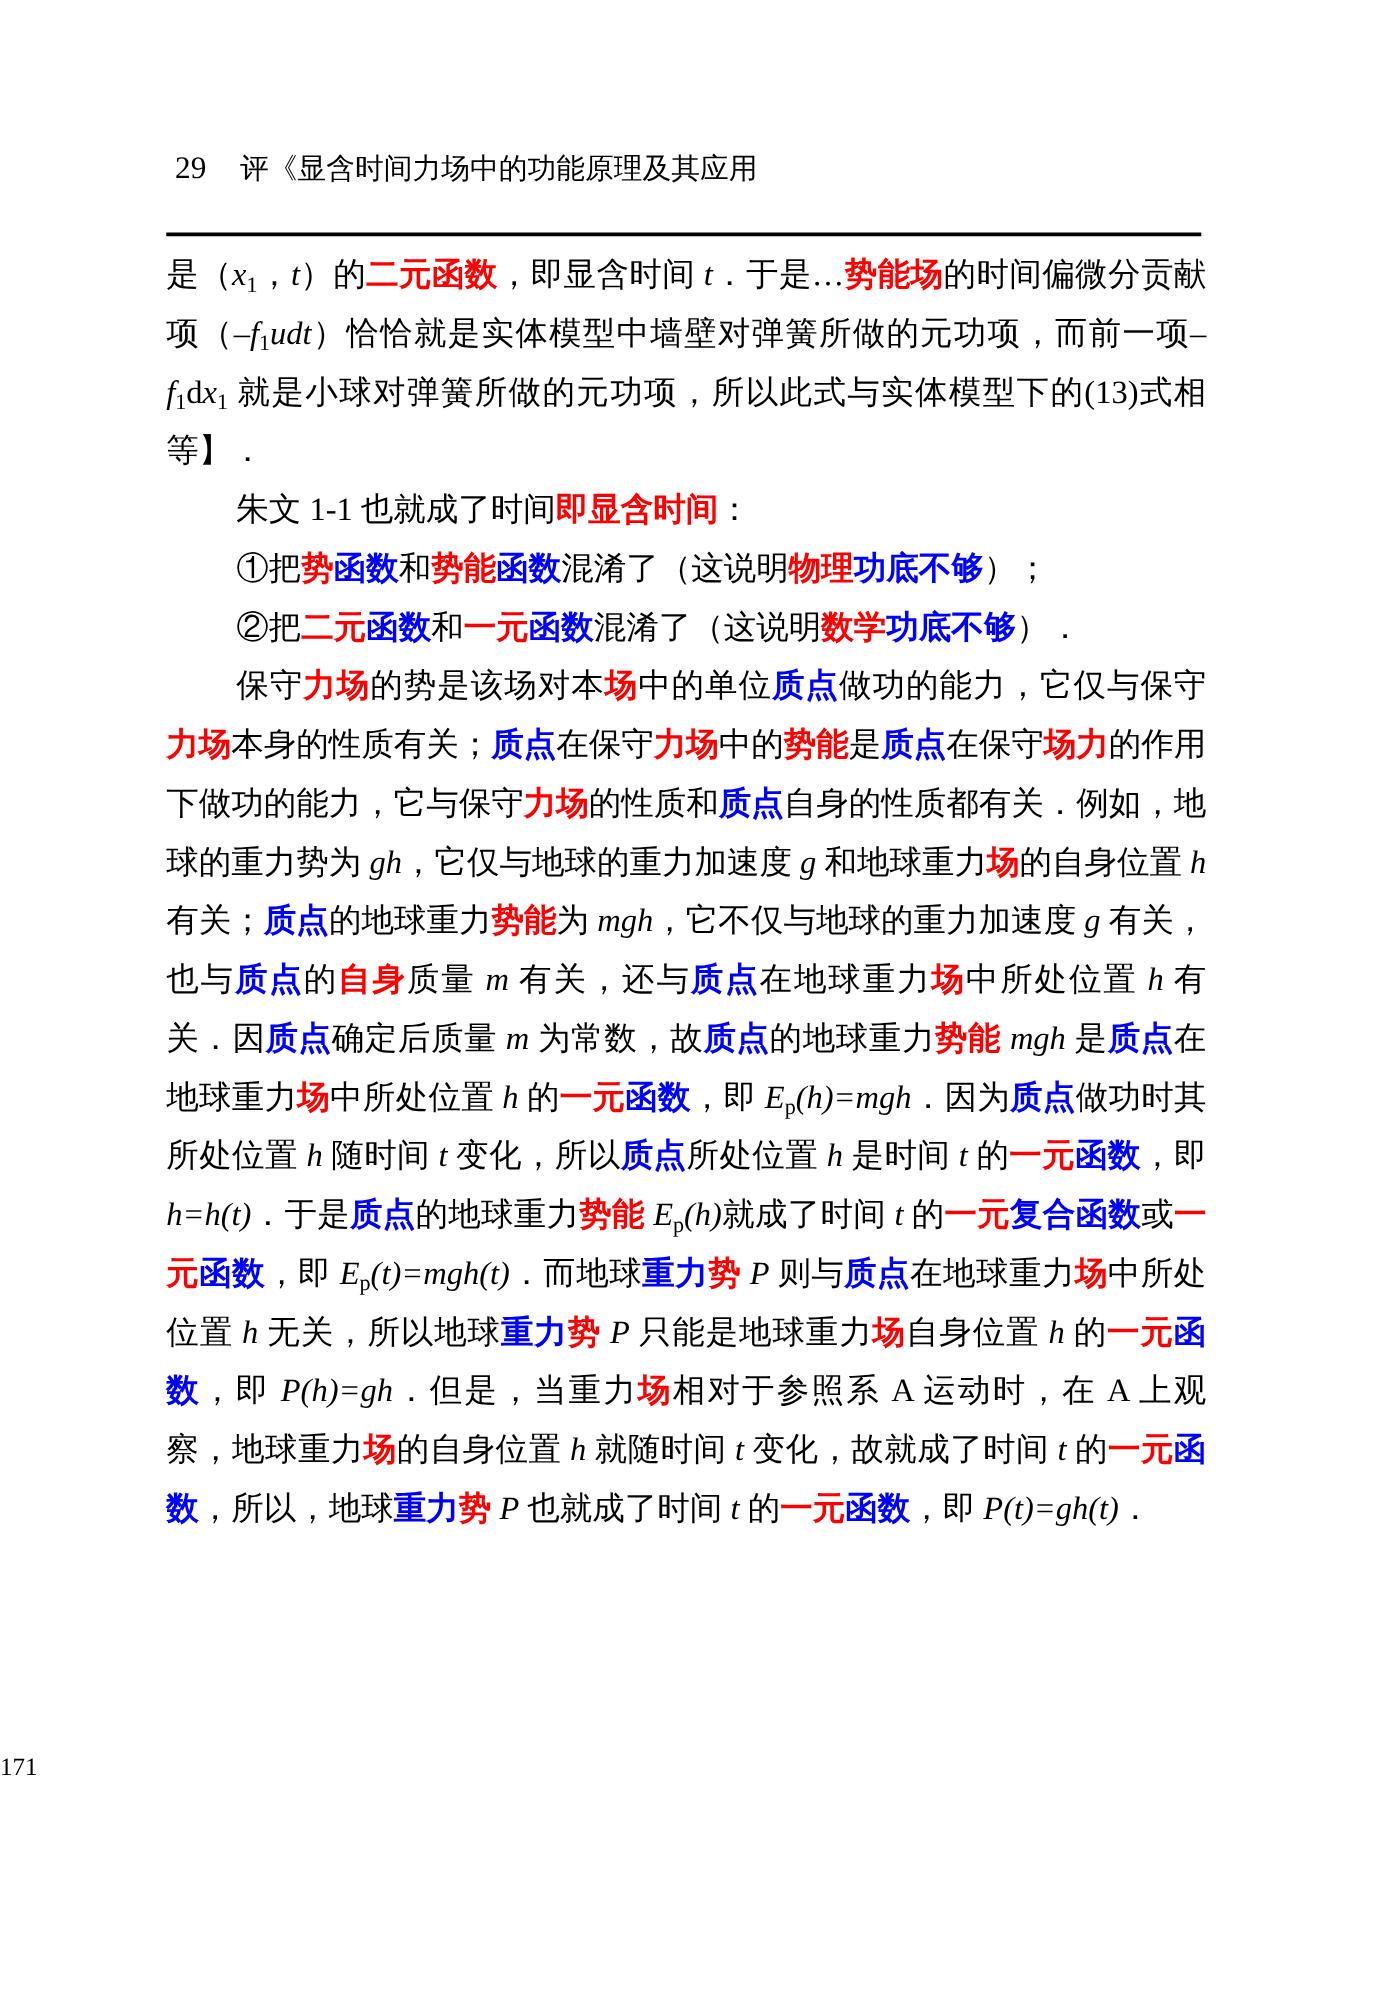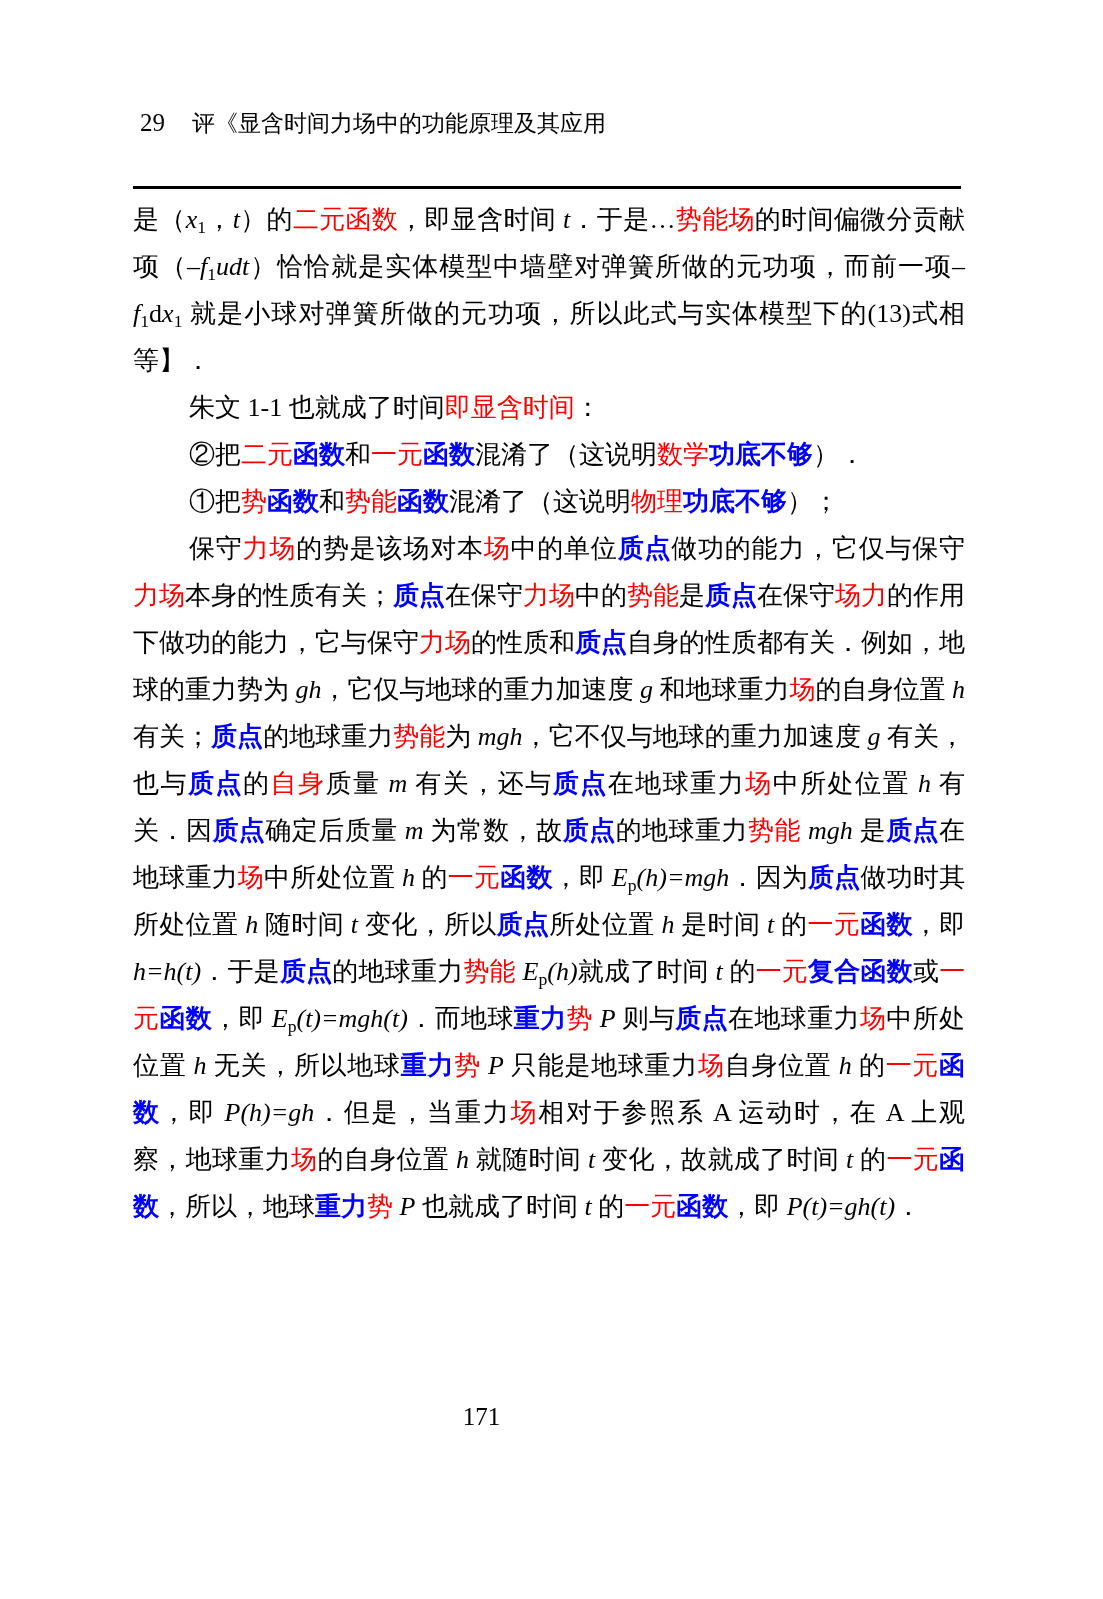--- a/index.html
+++ b/index.html
@@ -17,21 +17,21 @@
   }
   .page {
     position: absolute;
     left: 0; top: 0;
     width: 1103px;
     height: 1599px;
   }
   .header {
     position: absolute;
     left: 140px;
-    top: 106px;
+    top: 118px;
     width: 820px;
   }
   .header-line1, .header-line2 {
     font-size: 23px;
     line-height: 34px;
     white-space: nowrap;
   }
   .header-num {
     display: inline-block;
     min-width: 52px;
@@ -58,43 +58,43 @@
     text-align: justify;
     text-justify: inter-ideograph;
   }
   .para {
     margin: 0;
     padding: 0;
   }
   .indent {
     text-indent: 56px;
   }
-  .red { color: #ff0000; font-weight: normal; }
+  .red { color: #ff0000; font-weight: bold; }
   .blue { color: #0000ff; font-weight: bold; }
   .bk { font-weight: normal; }
   .mi {
     font-family: "Liberation Serif", "DejaVu Serif", serif;
     font-style: italic;
   }
   .mn {
     font-family: "Liberation Serif", "DejaVu Serif", serif;
     font-style: normal;
   }
   sub {
     font-size: 0.68em;
     line-height: 0;
     vertical-align: -0.3em;
   }
   .pagenum {
     position: absolute;
     left: 0;
     top: 1403px;
     width: 963px;
-    text-align: center;
-    font-size: 25px;
+    text-align: left;
+    font-size: 20px;
   }
   .nowrap { white-space: nowrap; }
 </style>
 </head>
 <body>
 
 <div class="page">
 
   <div class="header">
     <div class="header-line1">
@@ -103,23 +103,23 @@
   </div>
 
   <div class="rule"></div>
 
   <div class="body-text">
 
     <p class="para"><span>是（</span><span class="mi">x</span><sub class="mn">1</sub><span>，</span><span class="mi">t</span><span>）的</span><span class="red">二元函数</span><span>，即显含时间 </span><span class="mi">t</span><span>．于是…</span><span class="red">势能场</span><span>的时间偏微分贡献项（</span><span class="mi nowrap">–f</span><sub class="mn">1</sub><span class="mi">udt</span><span>）恰恰就是实体模型中墙壁对弹簧所做的元功项，而前一项</span><span class="mi">–f</span><sub class="mn">1</sub><span class="mn">d</span><span class="mi">x</span><sub class="mn">1</sub><span> 就是小球对弹簧所做的元功项，所以此式与实体模型下的(13)式相等】．</span></p>
 
     <p class="para indent"><span class="bk">朱文 1-1 </span><span>也就成了时间</span><span class="red">即显含时间</span><span>：</span></p>
 
+    <p class="para indent"><span>①把</span><span class="red">势</span><span class="blue">函数</span><span>和</span><span class="red">势能</span><span class="blue">函数</span><span>混淆了（</span><span class="bk">这说明</span><span class="red">物理</span><span class="blue">功底不够</span><span>）；</span></p>
+
     <p class="para indent"><span>②把</span><span class="red">二元</span><span class="blue">函数</span><span>和</span><span class="red">一元</span><span class="blue">函数</span><span>混淆了（</span><span class="bk">这说明</span><span class="red">数学</span><span class="blue">功底不够</span><span>）．</span></p>
-
-    <p class="para indent"><span>①把</span><span class="red">势</span><span class="blue">函数</span><span>和</span><span class="red">势能</span><span class="blue">函数</span><span>混淆了（</span><span class="bk">这说明</span><span class="red">物理</span><span class="blue">功底不够</span><span>）；</span></p>
 
     <p class="para indent"><span>保守</span><span class="red">力场</span><span>的</span><span class="bk">势</span><span>是该</span><span class="bk">场</span><span>对本</span><span class="red">场</span><span>中的</span><span class="bk">单位</span><span class="blue">质点</span><span>做功的能力，它仅与保守</span><span class="red">力场</span><span>本身的性质有关；</span><span class="blue">质点</span><span>在保守</span><span class="red">力场</span><span>中的</span><span class="red">势能</span><span>是</span><span class="blue">质点</span><span>在保守</span><span class="red">场力</span><span>的作用下做功的能力，它与保守</span><span class="red">力场</span><span>的性质和</span><span class="blue">质点</span><span>自身的性质都有关．例如，地球的重力</span><span class="bk">势</span><span>为 </span><span class="mi">gh</span><span>，它仅与地球的重力加速度 </span><span class="mi">g</span><span> 和地球重力</span><span class="red">场</span><span>的</span><span class="bk">自身</span><span>位置 </span><span class="mi">h</span><span> 有关；</span><span class="blue">质点</span><span>的地球重力</span><span class="red">势能</span><span>为 </span><span class="mi">mgh</span><span>，它不仅与地球的重力加速度 </span><span class="mi">g</span><span> 有关，也与</span><span class="blue">质点</span><span>的</span><span class="red">自身</span><span>质量 </span><span class="mi">m</span><span> 有关，还与</span><span class="blue">质点</span><span class="bk">在</span><span>地球重力</span><span class="red">场</span><span>中</span><span class="bk">所处</span><span>位置 </span><span class="mi">h</span><span> 有关．因</span><span class="blue">质点</span><span>确定后质量 </span><span class="mi">m</span><span> 为常数，故</span><span class="blue">质点</span><span>的地球重力</span><span class="red">势能</span><span class="mi"> mgh </span><span>是</span><span class="blue">质点</span><span class="bk">在</span><span>地球重力</span><span class="red">场</span><span>中</span><span class="bk">所处</span><span>位置 </span><span class="mi">h</span><span> 的</span><span class="red">一元</span><span class="blue">函数</span><span>，即 </span><span class="mi">E</span><sub class="mn">p</sub><span class="mi">(h)=mgh</span><span>．因为</span><span class="blue">质点</span><span>做功时其</span><span class="bk">所处</span><span>位置 </span><span class="mi">h</span><span> 随时间 </span><span class="mi">t</span><span> 变化，所以</span><span class="blue">质点</span><span class="bk">所处</span><span>位置 </span><span class="mi">h</span><span> 是时间 </span><span class="mi">t</span><span> 的</span><span class="red">一元</span><span class="blue">函数</span><span>，即 </span><span class="mi">h=h(t)</span><span>．于是</span><span class="blue">质点</span><span>的地球重力</span><span class="red">势能</span><span class="mi"> E</span><sub class="mn">p</sub><span class="mi">(h)</span><span>就成了时间 </span><span class="mi">t</span><span> 的</span><span class="red">一元</span><span class="blue">复合</span><span class="blue">函数</span><span>或</span><span class="red">一元</span><span class="blue">函数</span><span>，即 </span><span class="mi">E</span><sub class="mn">p</sub><span class="mi">(t)=mgh(t)</span><span>．而地球</span><span class="blue">重力</span><span class="red">势</span><span class="mi"> P</span><span> 则与</span><span class="blue">质点</span><span class="bk">在</span><span>地球重力</span><span class="red">场</span><span>中</span><span class="bk">所处</span><span>位置 </span><span class="mi">h</span><span> 无关，所以地球</span><span class="blue">重力</span><span class="red">势</span><span class="mi"> P</span><span> 只能是地球重力</span><span class="red">场</span><span class="bk">自身</span><span>位置 </span><span class="mi">h</span><span> 的</span><span class="red">一元</span><span class="blue">函数</span><span>，即 </span><span class="mi">P(h)=gh</span><span>．但是，当重力</span><span class="red">场</span><span>相对于参照系 A 运动时，在 A 上观察，地球重力</span><span class="red">场</span><span>的</span><span class="bk">自身</span><span>位置 </span><span class="mi">h</span><span> 就随时间 </span><span class="mi">t</span><span> 变化，故就成了时间 </span><span class="mi">t</span><span> 的</span><span class="red">一元</span><span class="blue">函数</span><span>，所以，地球</span><span class="blue">重力</span><span class="red">势</span><span class="mi"> P</span><span> 也就成了时间 </span><span class="mi">t</span><span> 的</span><span class="red">一元</span><span class="blue">函数</span><span>，即 </span><span class="mi">P(t)=gh(t)</span><span>．</span></p>
 
   </div>
 
   <div class="pagenum">171</div>
 
 </div>
 
 </body></html>

